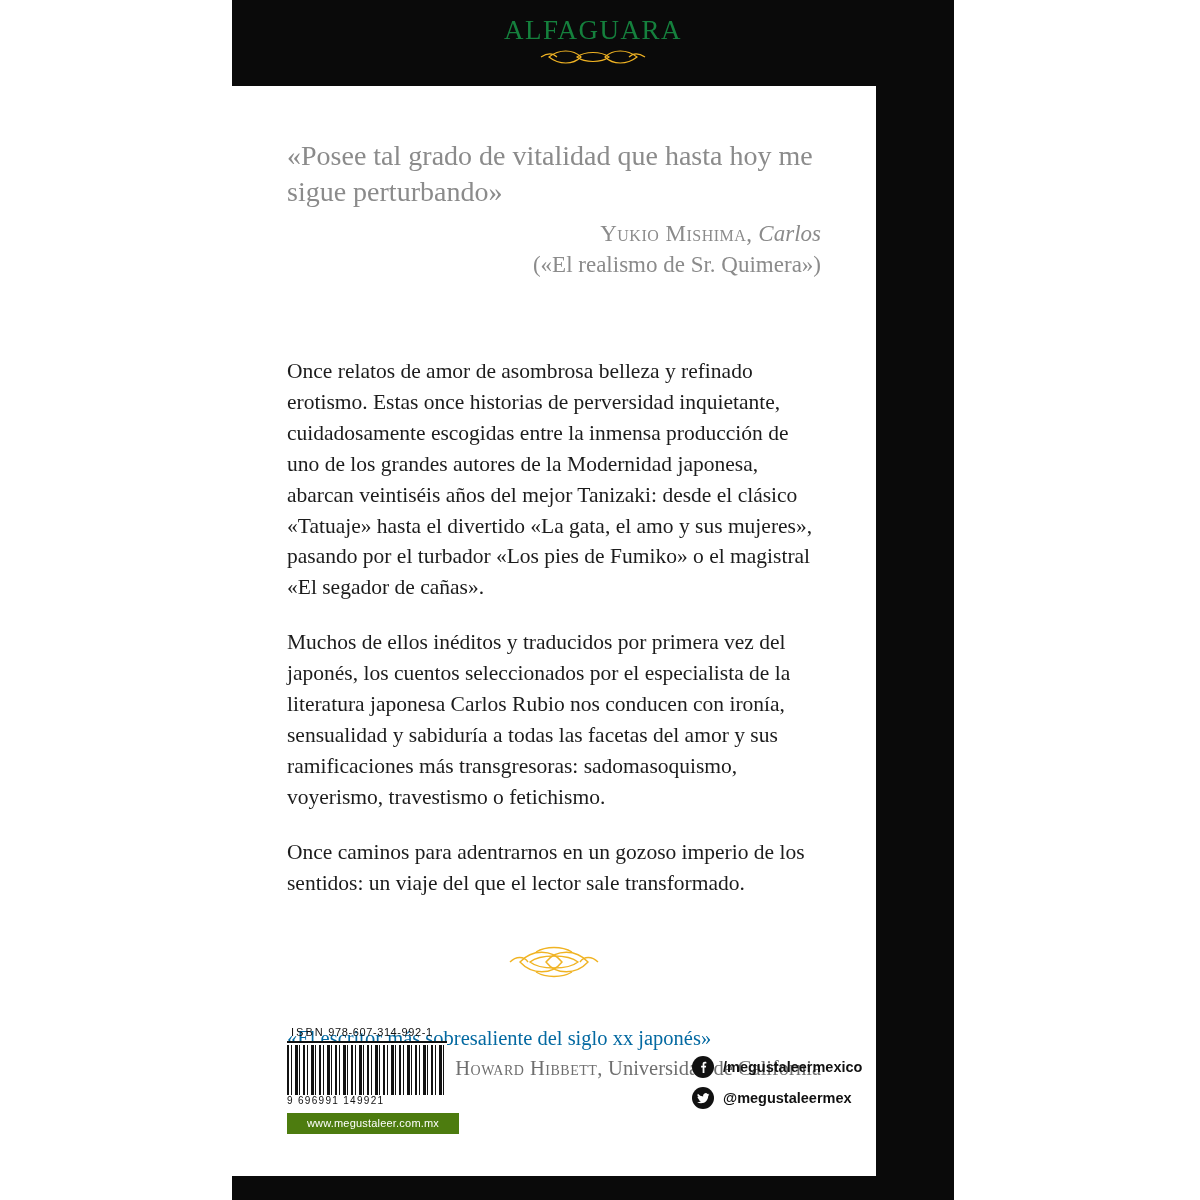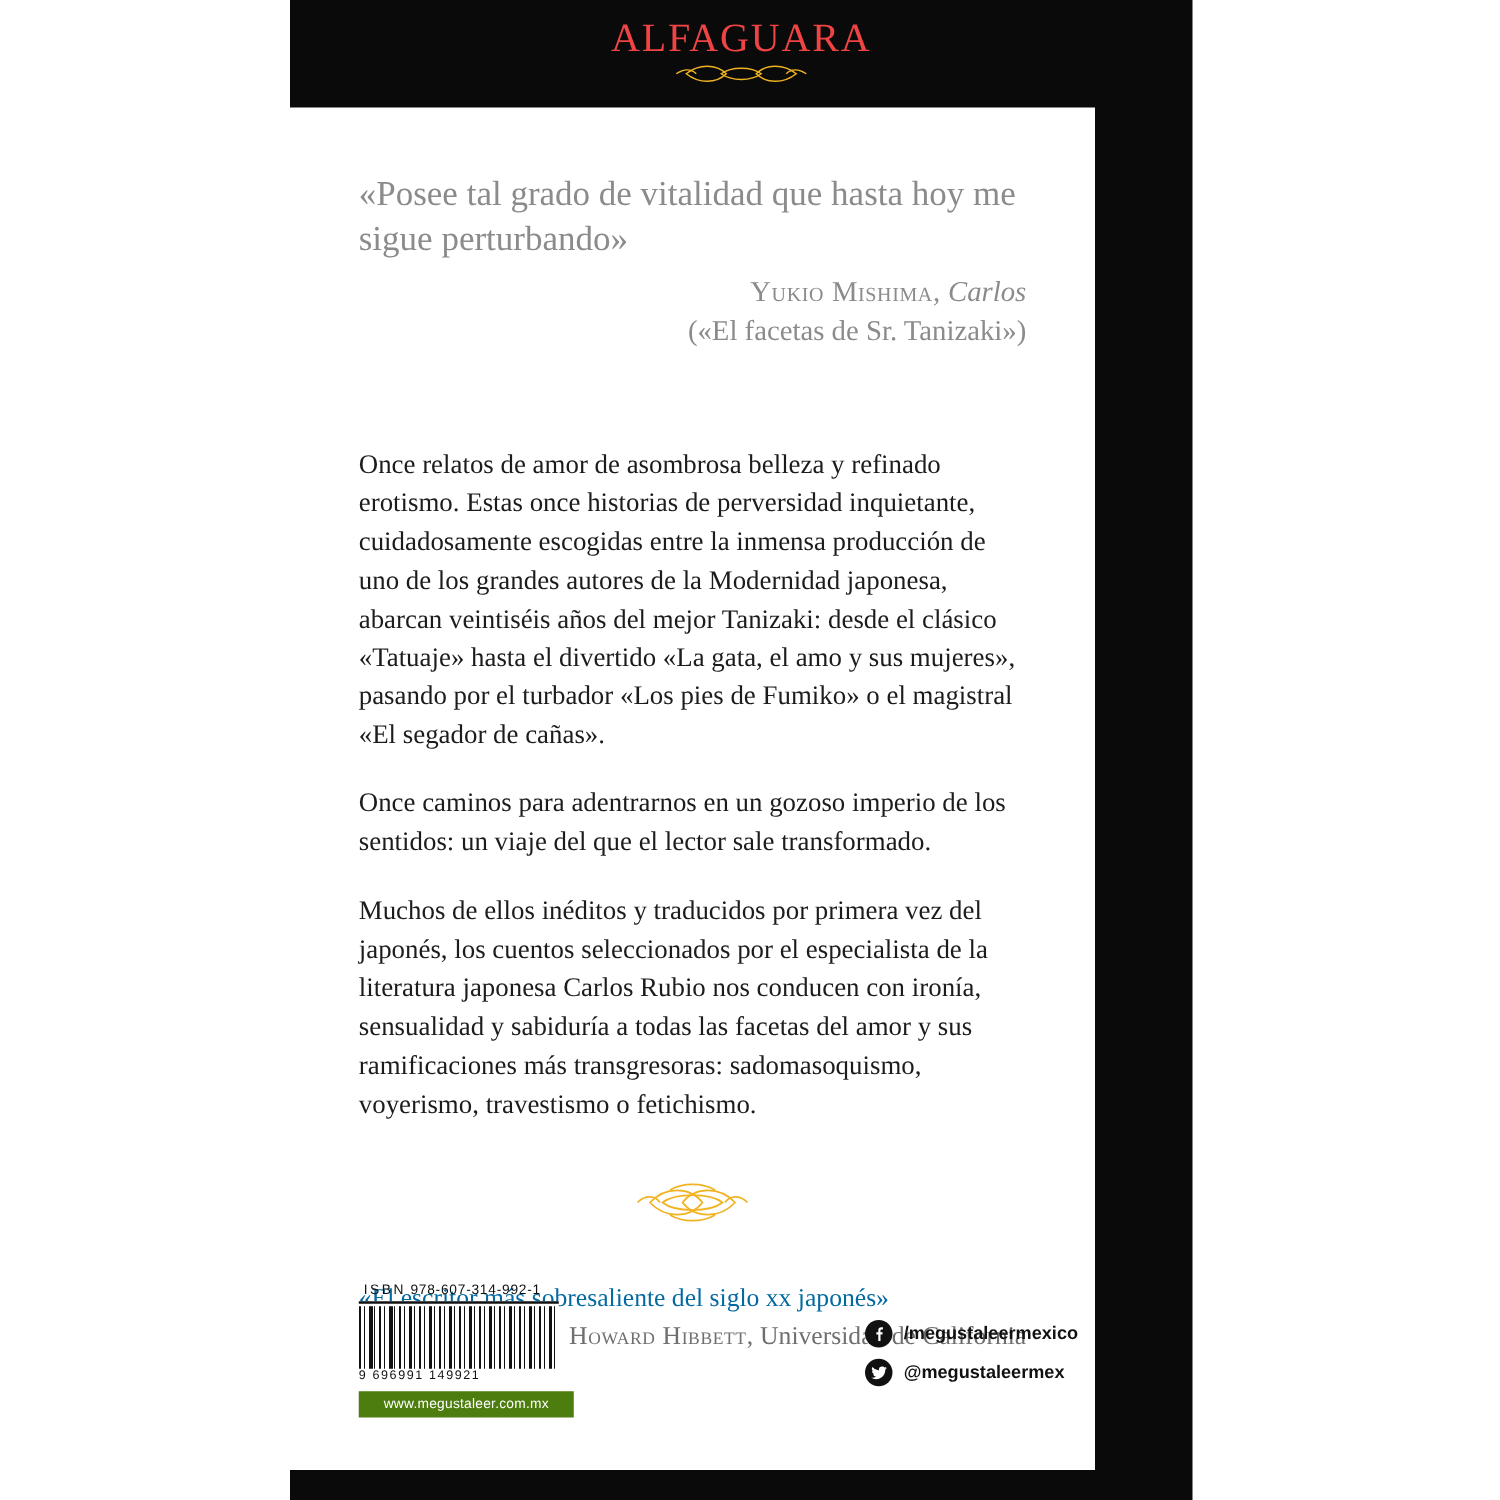--- a/index.html
+++ b/index.html
@@ -37,23 +37,23 @@
     left: 0;
     top: 0;
     width: 100%;
     height: 86px;
     display: flex;
     flex-direction: column;
     align-items: center;
     justify-content: center;
   }
   .logo-word {
-    color: #ef4444;
+    color: #15803d;
     font-family: "Liberation Serif", serif;
-    font-size: 32px;
+    font-size: 27px;
     letter-spacing: 1.5px;
     font-variant: small-caps;
     line-height: 1;
   }
   .logo-flourish {
     color: #f0b323;
     font-size: 17px;
     line-height: 1;
     margin-top: 3px;
     letter-spacing: -2px;
@@ -263,26 +263,26 @@
   </div>
 
   <div class="paper">
     <div class="paper-inner">
 
       <div class="pullquote">«Posee tal grado de vitalidad que hasta hoy me sigue perturbando»</div>
       <div class="pullquote-attrib">
         <span class="smallcaps">Yukio Mishima,</span>
         <span class="italic">Carlos</span>
       </div>
-      <div class="pullquote-source">(«El facetas de Sr. Tanizaki»)</div>
+      <div class="pullquote-source">(«El realismo de Sr. Quimera»)</div>
 
       <div class="body-copy">
         <p>Once relatos de amor de asombrosa belleza y refinado erotismo. Estas once historias de perversidad inquietante, cuidadosamente escogidas entre la inmensa producción de uno de los grandes autores de la Modernidad japonesa, abarcan veintiséis años del mejor Tanizaki: desde el clásico «Tatuaje» hasta el divertido «La gata, el amo y sus mujeres», pasando por el turbador «Los pies de Fumiko» o el magistral «El segador de cañas».</p>
+        <p>Muchos de ellos inéditos y traducidos por primera vez del japonés, los cuentos seleccionados por el especialista de la literatura japonesa Carlos Rubio nos conducen con ironía, sensualidad y sabiduría a todas las facetas del amor y sus ramificaciones más transgresoras: sadomasoquismo, voyerismo, travestismo o fetichismo.</p>
         <p>Once caminos para adentrarnos en un gozoso imperio de los sentidos: un viaje del que el lector sale transformado.</p>
-        <p>Muchos de ellos inéditos y traducidos por primera vez del japonés, los cuentos seleccionados por el especialista de la literatura japonesa Carlos Rubio nos conducen con ironía, sensualidad y sabiduría a todas las facetas del amor y sus ramificaciones más transgresoras: sadomasoquismo, voyerismo, travestismo o fetichismo.</p>
       </div>
 
       <div class="ornament">
         <svg width="96" height="42" viewBox="0 0 96 42" aria-hidden="true">
           <g fill="none" stroke="#f0b323" stroke-width="1.4">
             <path d="M14 21 C 26 8, 46 8, 56 21 C 46 34, 26 34, 14 21 Z"></path>
             <path d="M82 21 C 70 8, 50 8, 40 21 C 50 34, 70 34, 82 21 Z"></path>
             <path d="M24 21 C 34 13, 62 13, 72 21 C 62 29, 34 29, 24 21 Z"></path>
             <path d="M4 21 C 10 15, 18 15, 22 21"></path>
             <path d="M92 21 C 86 15, 78 15, 74 21"></path>

